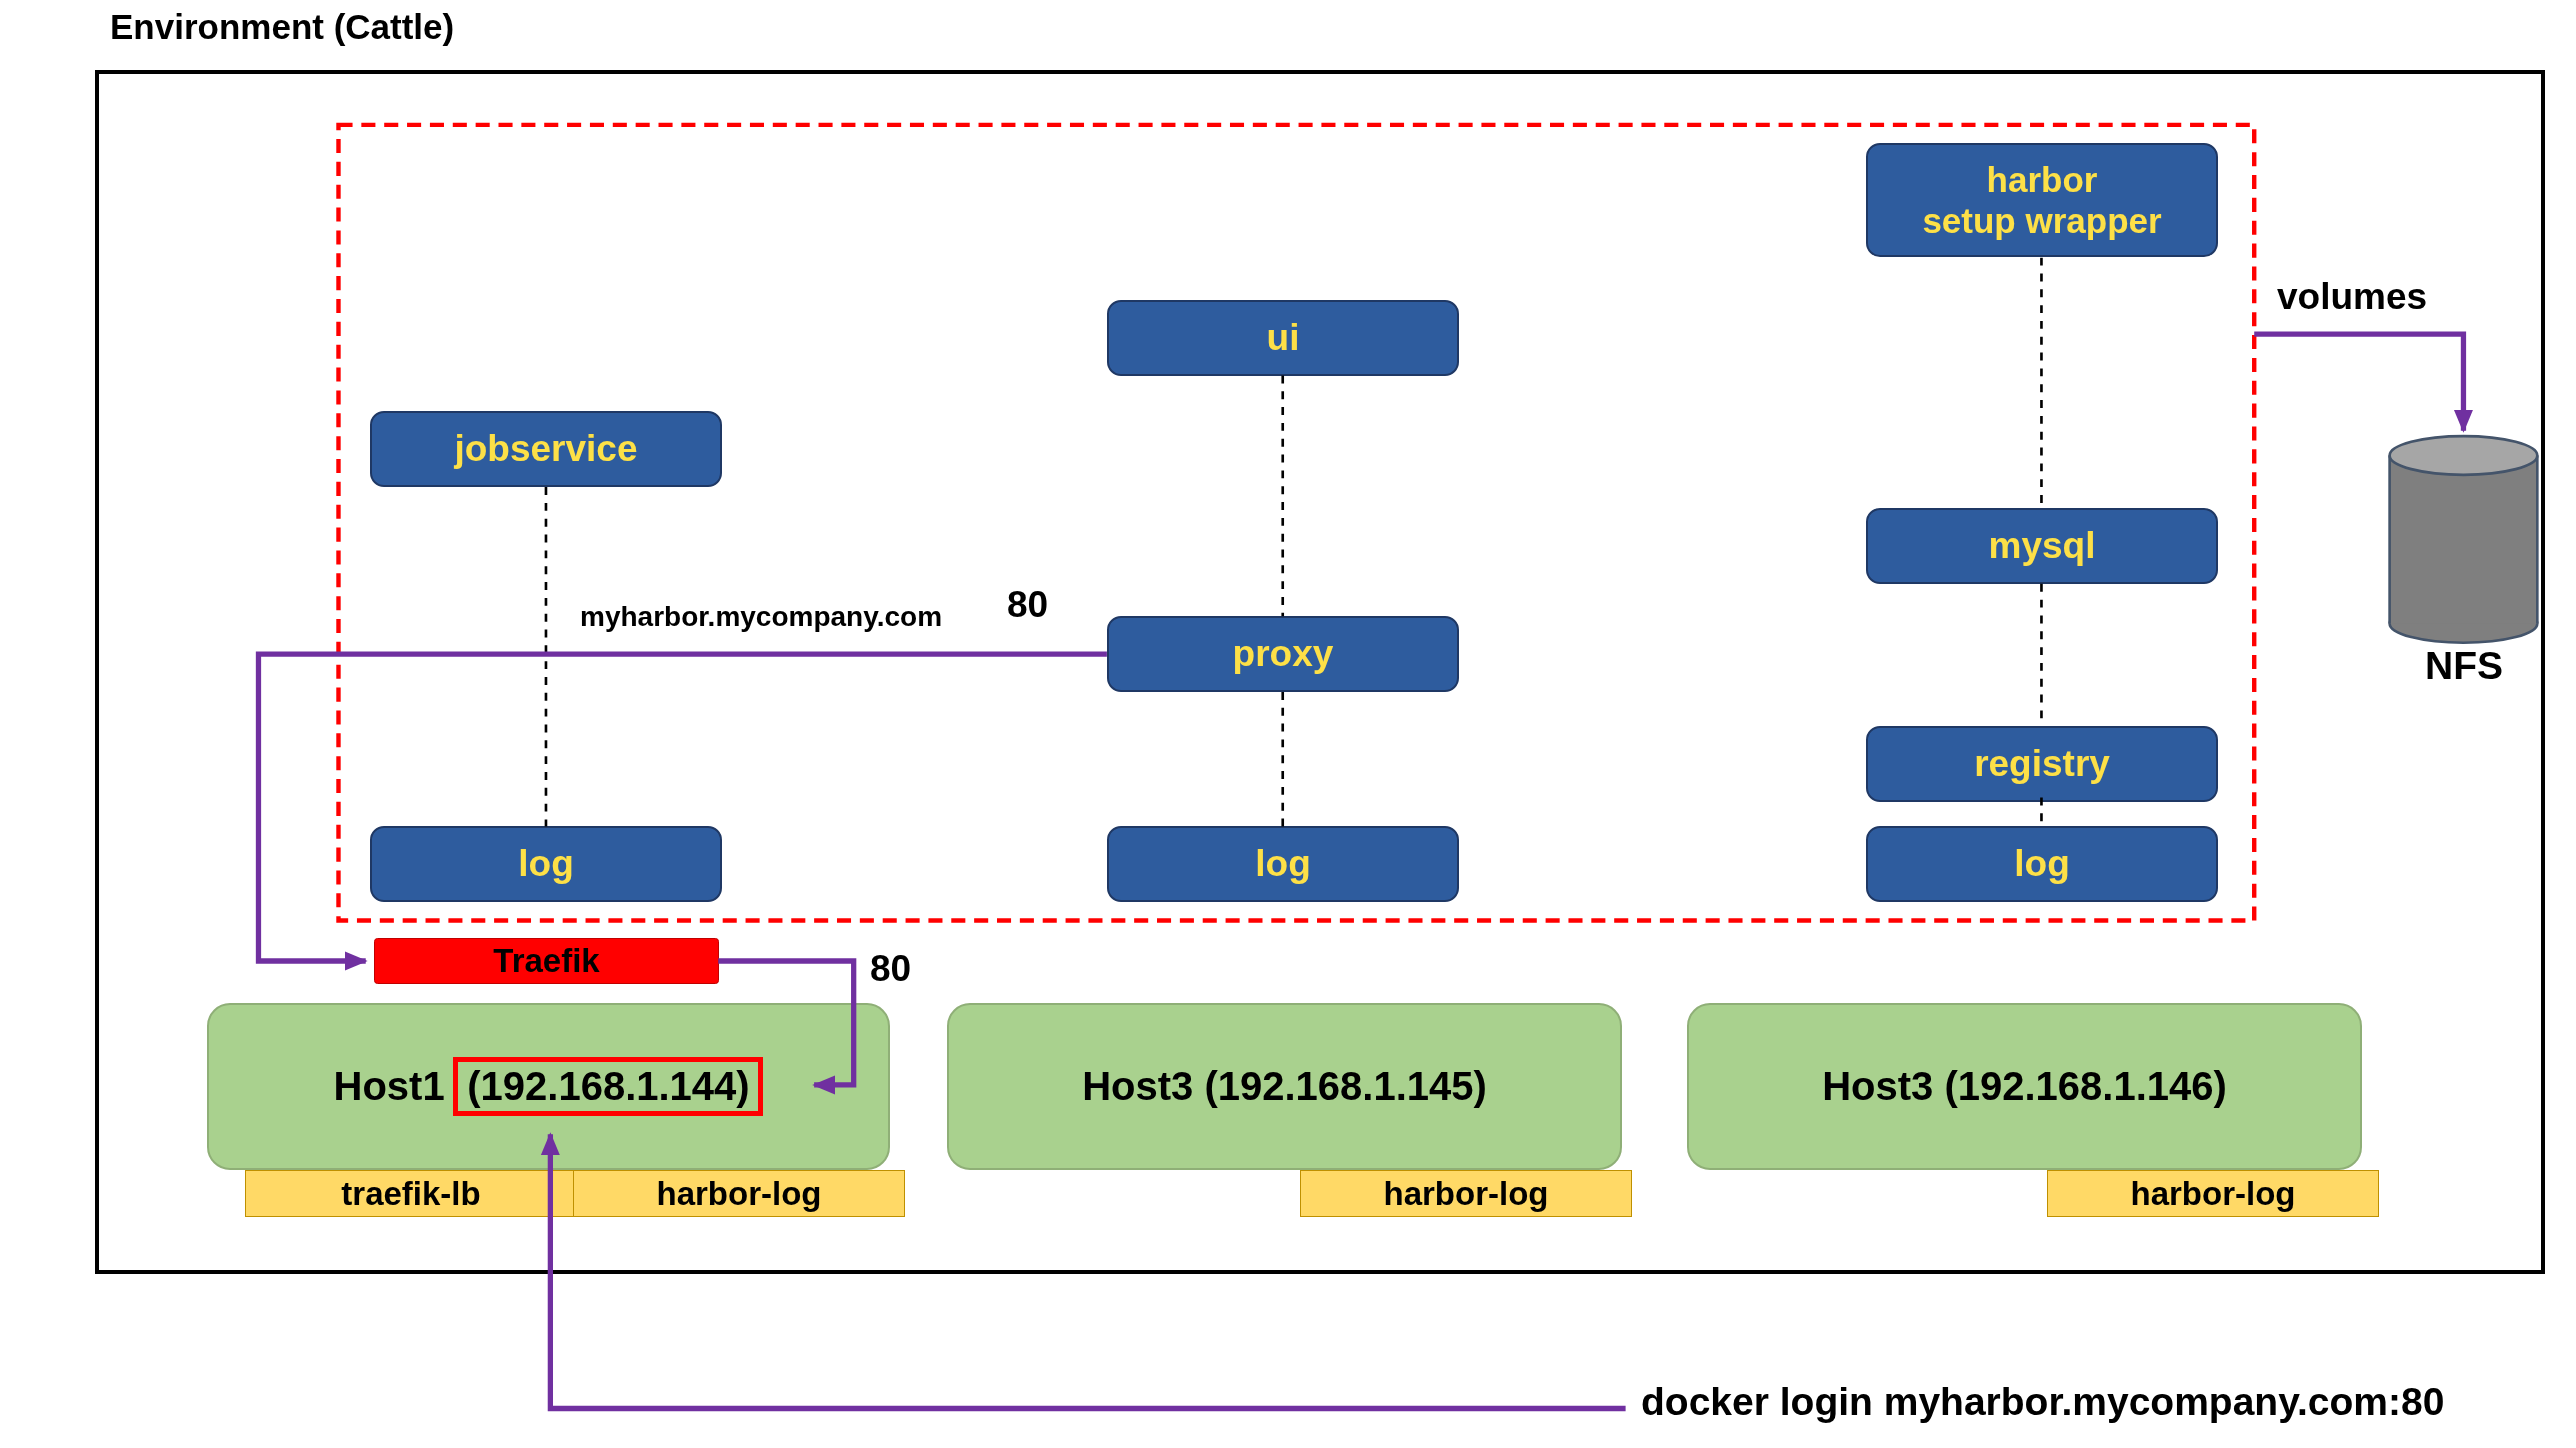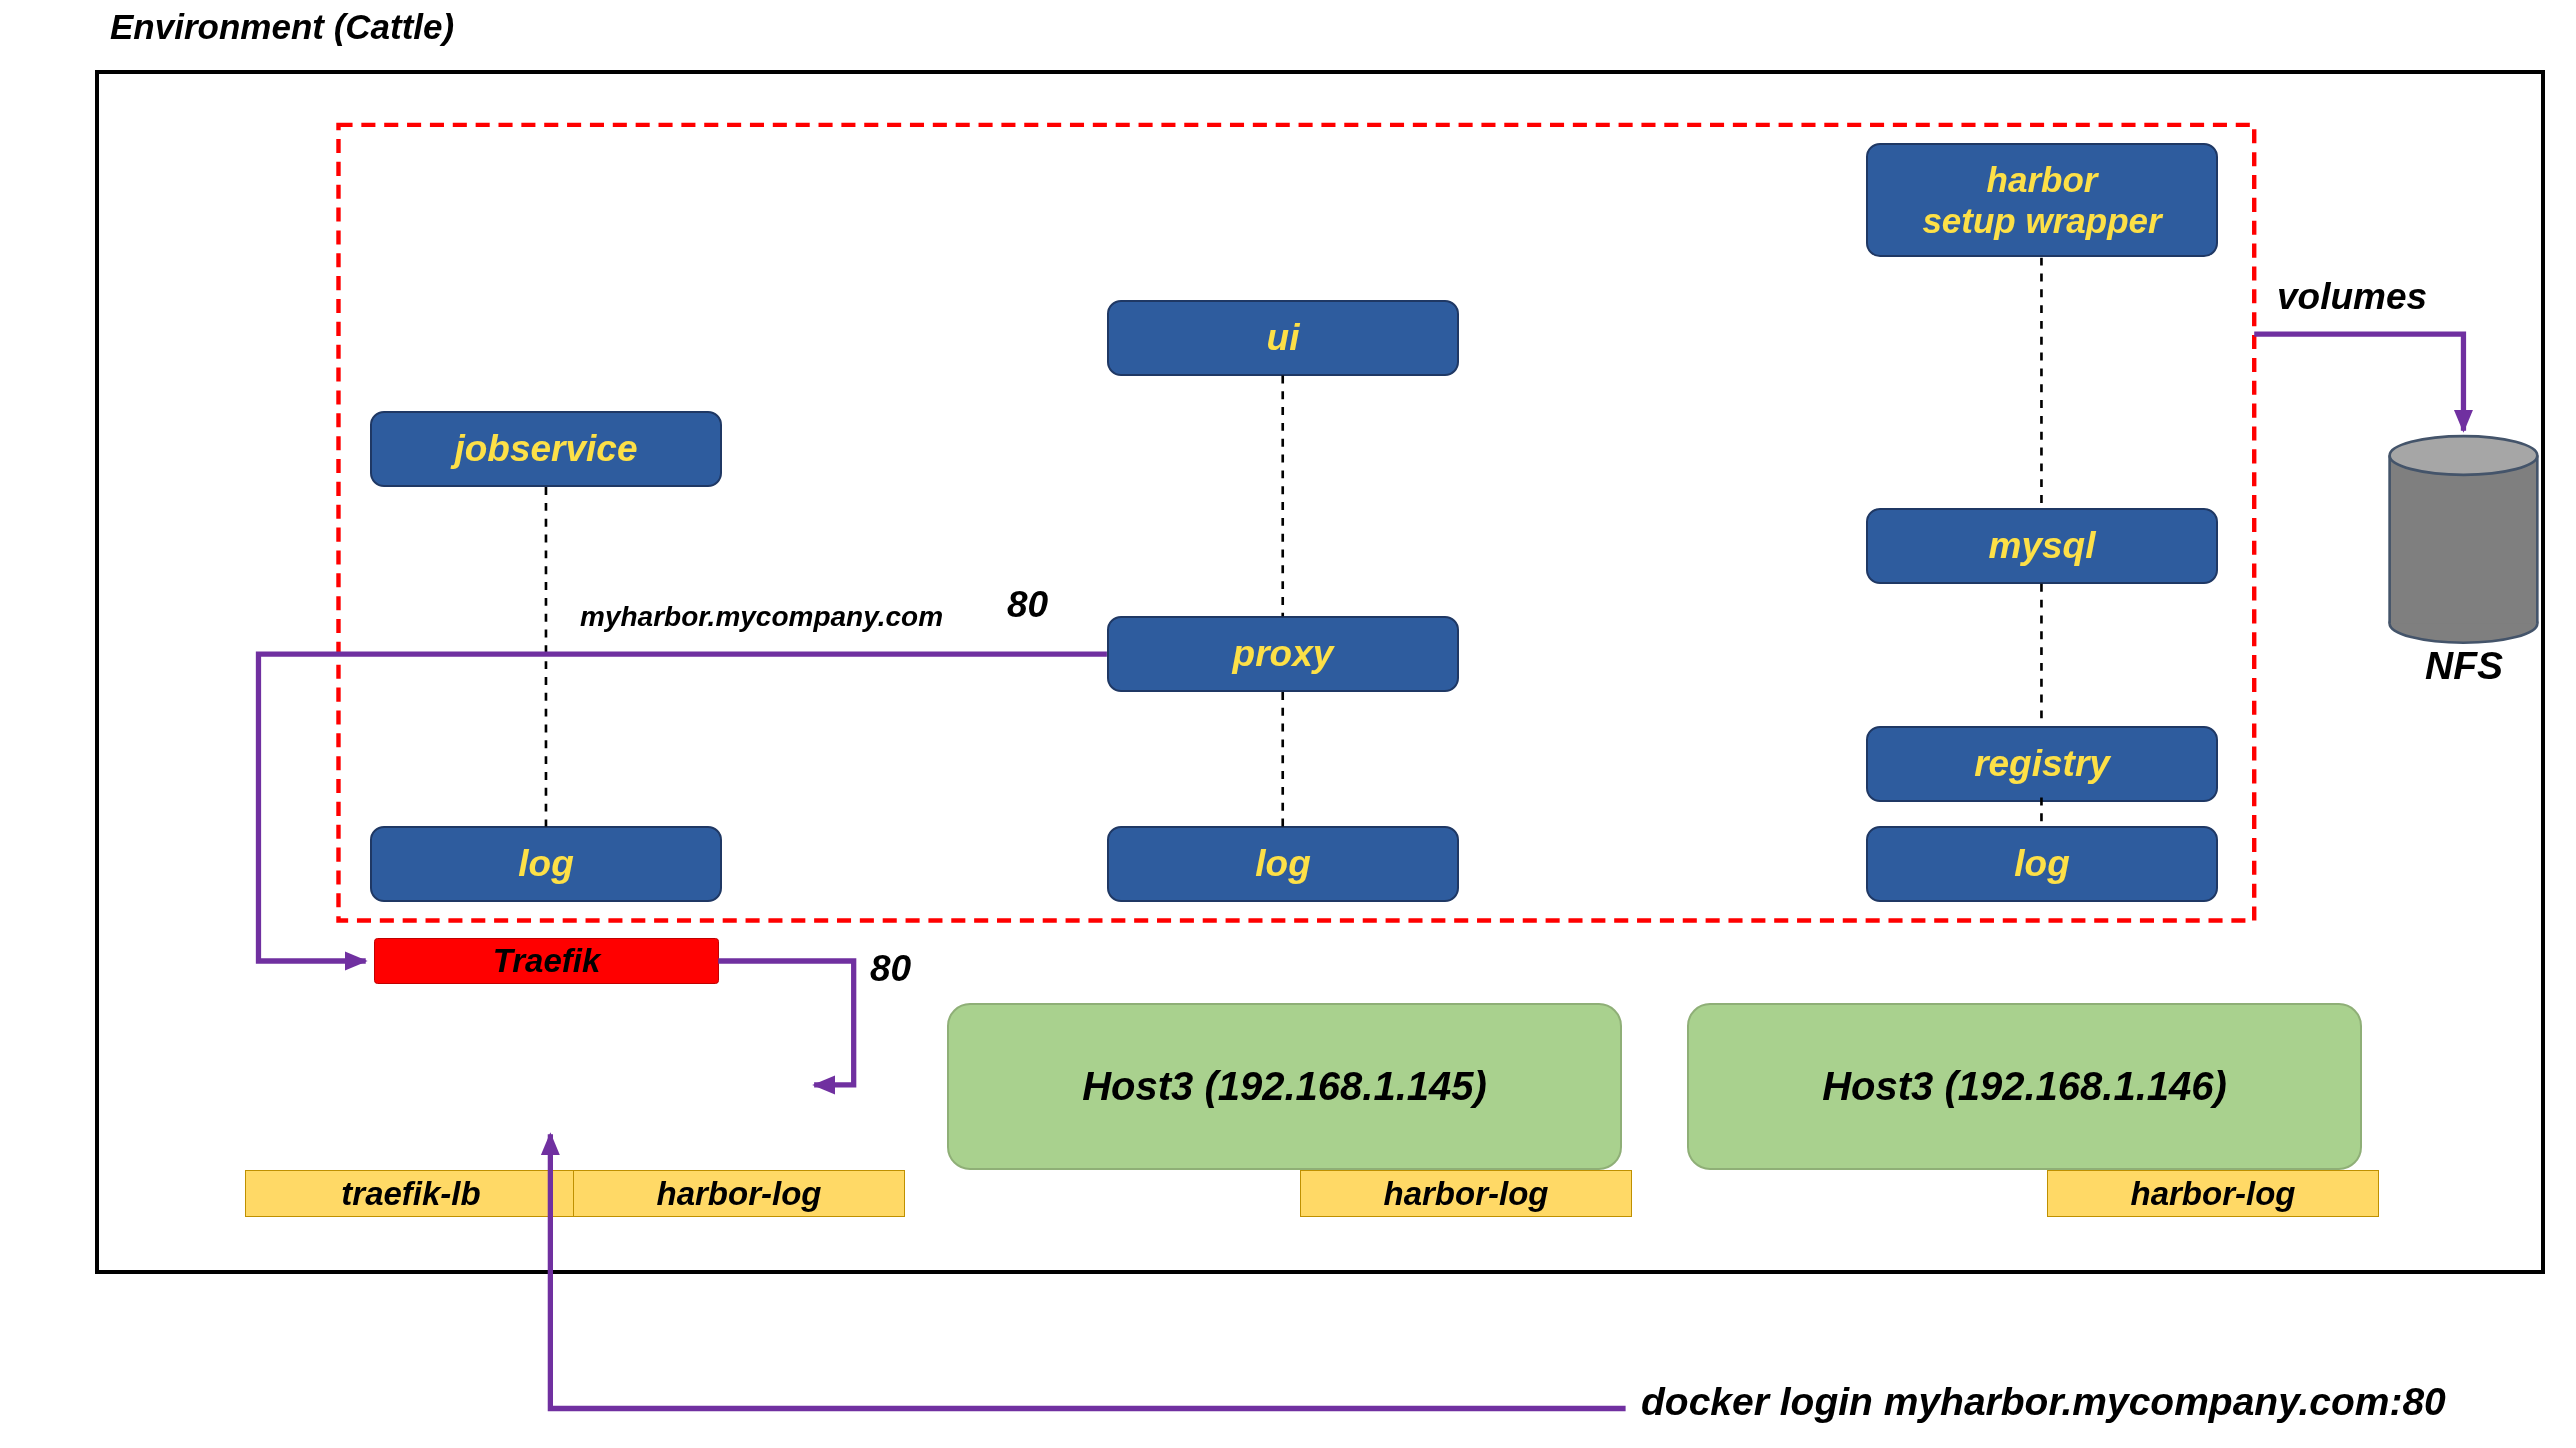--- a/index.html
+++ b/index.html
@@ -1,20 +1,20 @@
 <!DOCTYPE html>
 <html style="font-size:14px"><head>
 <meta charset="utf-8">
 <style>
   * { margin:0; padding:0; box-sizing:border-box; }
   html,body { background:#ffffff; }
   body { font-family:"Liberation Sans", sans-serif; }
   .canvas {
     position:relative; width:2576px; height:1449px; background:#ffffff;
-    overflow:hidden; font-style:italic; font-weight:bold; color:#000;
+    overflow:hidden; font-weight:bold; color:#000;
   }
   .abs { position:absolute; }
   .title { left:110px; top:7px; font-size:35px; white-space:nowrap; }
   .outer { left:95px; top:70px; width:2450px; height:1204px; border:4.4px solid #000; }
   .svc {
     width:352px; height:76px; background:#2E5C9E; border:2.6px solid #1F3864;
     border-radius:14px; color:#fde047; display:flex; align-items:center;
     justify-content:center; font-size:37px; text-align:center;
   }
   .svc.tall { height:114px; flex-direction:column; line-height:1.18; font-size:35px; }
@@ -52,20 +52,24 @@
     <span>setup wrapper</span>
   </div>
   <div class="abs svc" style="left:1866px;top:508px">mysql</div>
   <div class="abs svc" style="left:1866px;top:726px">registry</div>
   <div class="abs svc" style="left:370px;top:826px">log</div>
   <div class="abs svc" style="left:1107px;top:826px">log</div>
   <div class="abs svc" style="left:1866px;top:826px">log</div>
 
   <div class="abs traefik">Traefik</div>
 
+  <div class="abs host" style="left:207px;width:683px">
+    <span>Host1</span>
+    <span class="ipbox">(192.168.1.144)</span>
+  </div>
   <div class="abs host" style="left:947px;width:675px">Host3 (192.168.1.145)</div>
   <div class="abs host" style="left:1687px;width:675px">Host3 (192.168.1.146)</div>
 
   <div class="abs tag" style="left:245px">traefik-lb</div>
   <div class="abs tag" style="left:573px">harbor-log</div>
   <div class="abs tag" style="left:1300px">harbor-log</div>
   <div class="abs tag" style="left:2047px">harbor-log</div>
 
   <div class="abs note" style="left:580px;top:601px;font-size:28px">myharbor.mycompany.com</div>
   <div class="abs note" style="left:1007px;top:584px;font-size:37px">80</div>

